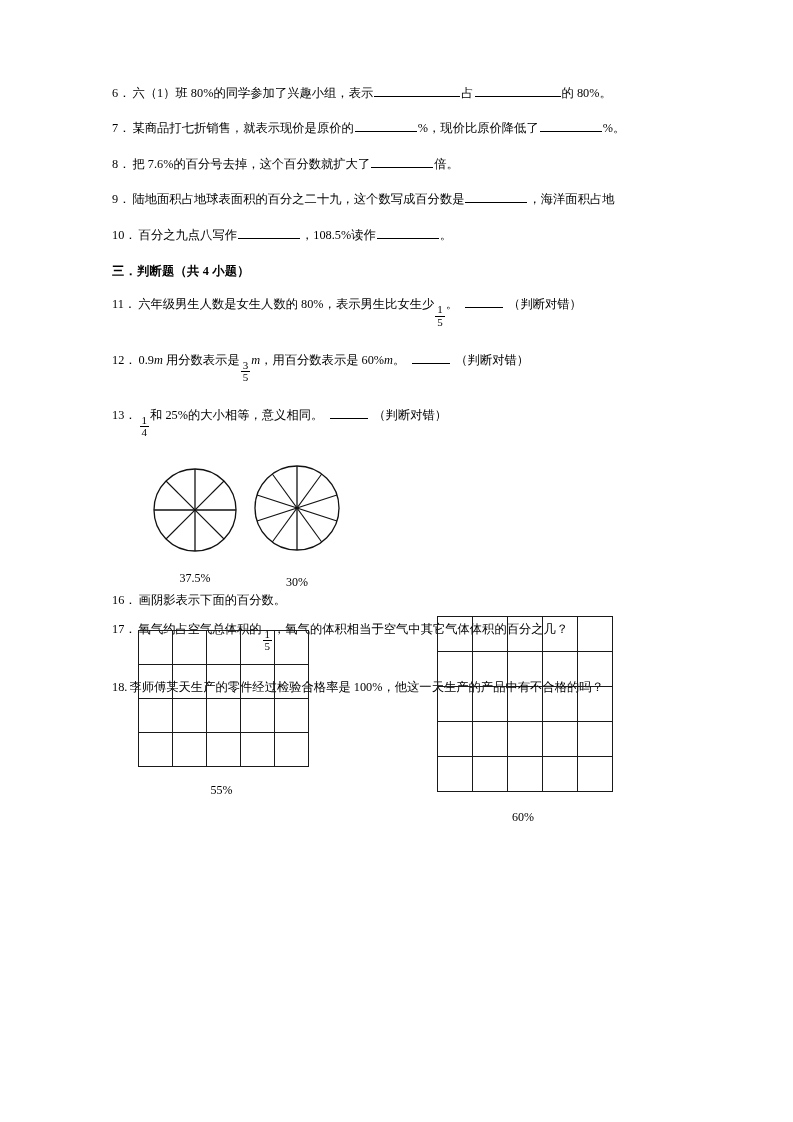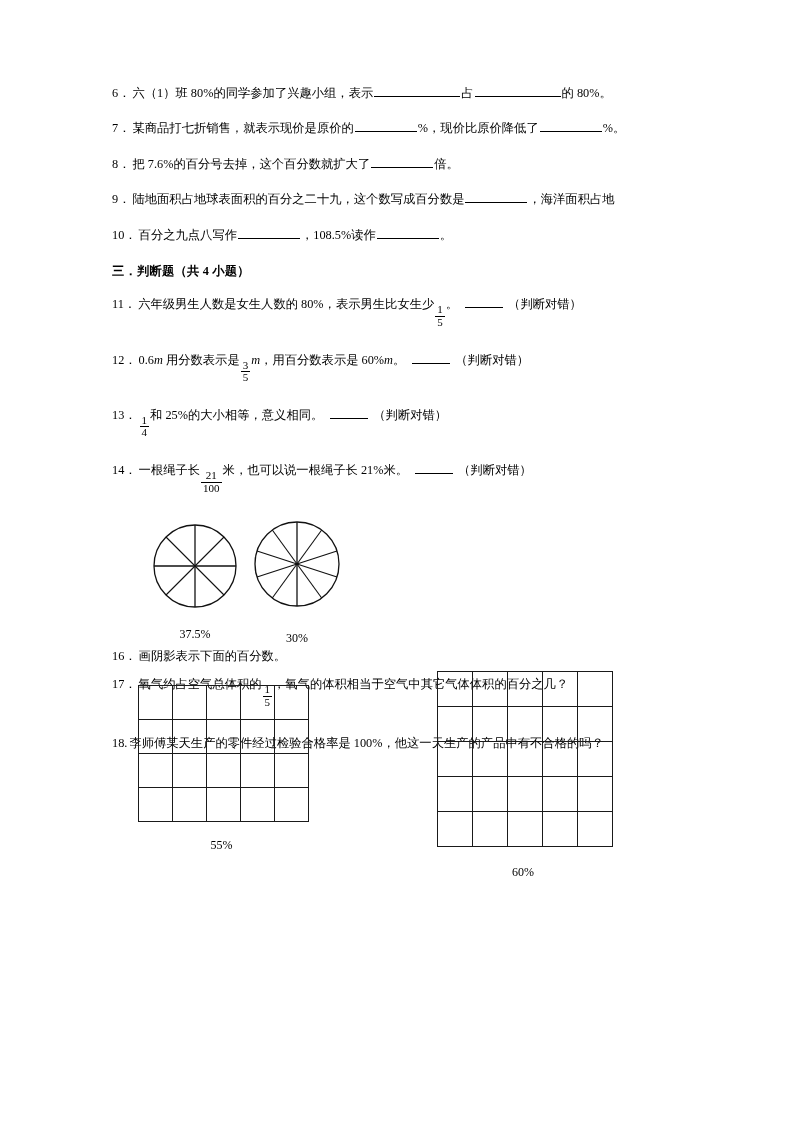--- a/index.html
+++ b/index.html
@@ -171,46 +171,37 @@
         <span class="txt">六年级男生人数是女生人数的 80%，表示男生比女生少</span><span class="frac">
             <span class="nume">1</span>
             <span class="deno">5</span>
           </span><span class="txt">。</span><span class="blank w-judge"></span><span class="txt">（判断对错）</span>
       </span>
     </div>
 
     <div class="q" style="margin-bottom:22px;">
       <span class="num">12．</span>
       <span class="body">
-        <span class="txt">0.6</span><span class="txt ital">m</span><span class="txt"> 用分数表示是</span><span class="frac">
+        <span class="txt">0.9</span><span class="txt ital">m</span><span class="txt"> 用分数表示是</span><span class="frac">
             <span class="nume">3</span>
             <span class="deno">5</span>
           </span><span class="txt ital">m</span><span class="txt">，用百分数表示是 60%</span><span class="txt ital">m</span><span class="txt">。</span><span class="blank w-judge"></span><span class="txt">（判断对错）</span>
       </span>
     </div>
 
     <div class="q" style="margin-bottom:22px;">
       <span class="num">13．</span>
       <span class="body">
         <span class="frac">
             <span class="nume">1</span>
             <span class="deno">4</span>
           </span><span class="txt">和 25%的大小相等，意义相同。</span><span class="blank w-judge"></span><span class="txt">（判断对错）</span>
       </span>
     </div>
 
-    <div class="q" style="margin-bottom:22px;">
-      <span class="num">14．</span>
-      <span class="body">
-        <span class="txt">一根绳子长</span><span class="frac">
-            <span class="nume">21</span>
-            <span class="deno">100</span>
-          </span><span class="txt">米，也可以说一根绳子长 21%米。</span><span class="blank w-judge"></span><span class="txt">（判断对错）</span>
-      </span>
-    </div>
 
 
 
     <div class="fig-row">
       <div class="circle-wrap" style="left:40px; top:6px;">
         <svg width="86" height="86" viewBox="0 0 86 86">
           <circle cx="43" cy="43" r="41" fill="none" stroke="#111" stroke-width="1.3"></circle>
           <line x1="43" y1="2" x2="43" y2="84" stroke="#111" stroke-width="1.3"></line>
           <line x1="2" y1="43" x2="84" y2="43" stroke="#111" stroke-width="1.3"></line>
           <line x1="14" y1="14" x2="72" y2="72" stroke="#111" stroke-width="1.1"></line>

